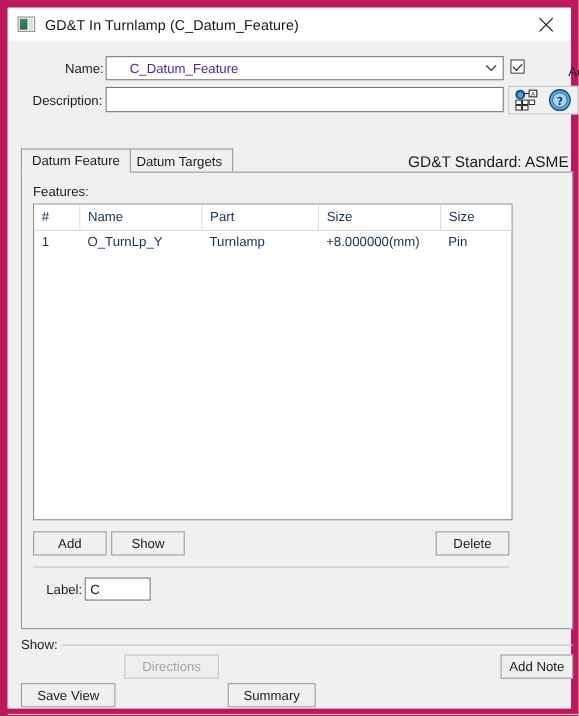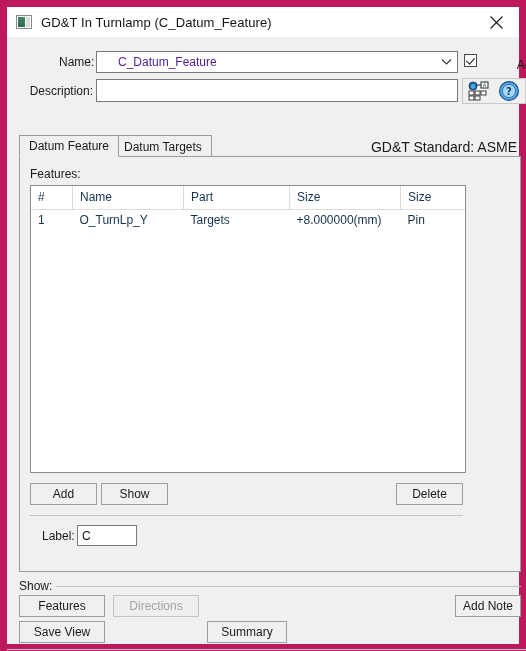--- a/index.html
+++ b/index.html
@@ -449,21 +449,21 @@
               <th class="col-name">Name</th>
               <th class="col-part">Part</th>
               <th class="col-size">Size</th>
               <th>Size</th>
             </tr>
           </thead>
           <tbody>
             <tr>
               <td>1</td>
               <td>O_TurnLp_Y</td>
-              <td>Targets</td>
+              <td>Turnlamp</td>
               <td>+8.000000(mm)</td>
               <td>Pin</td>
             </tr>
           </tbody>
         </table>
       </div>
 
       <div class="btn btn-abs btn-add">Add</div>
       <div class="btn btn-abs btn-show">Show</div>
       <div class="btn btn-abs btn-delete">Delete</div>
@@ -472,21 +472,20 @@
 
       <div class="label-row">
         <div class="lbl">Label:</div>
         <input class="txtinput label-input" type="text" value="C" style="">
       </div>
     </div>
 
     <div class="group-line-label lbl">Show:</div>
     <div class="group-line"></div>
 
-    <div class="btn btn-abs btn-features">Features</div>
     <div class="btn btn-abs btn-directions disabled">Directions</div>
     <div class="btn btn-abs btn-addnote">Add Note</div>
     <div class="btn btn-abs btn-saveview">Save View</div>
     <div class="btn btn-abs btn-summary">Summary</div>
 
     <div class="footer-sep"></div>
 
   </div>
 </div>
 

